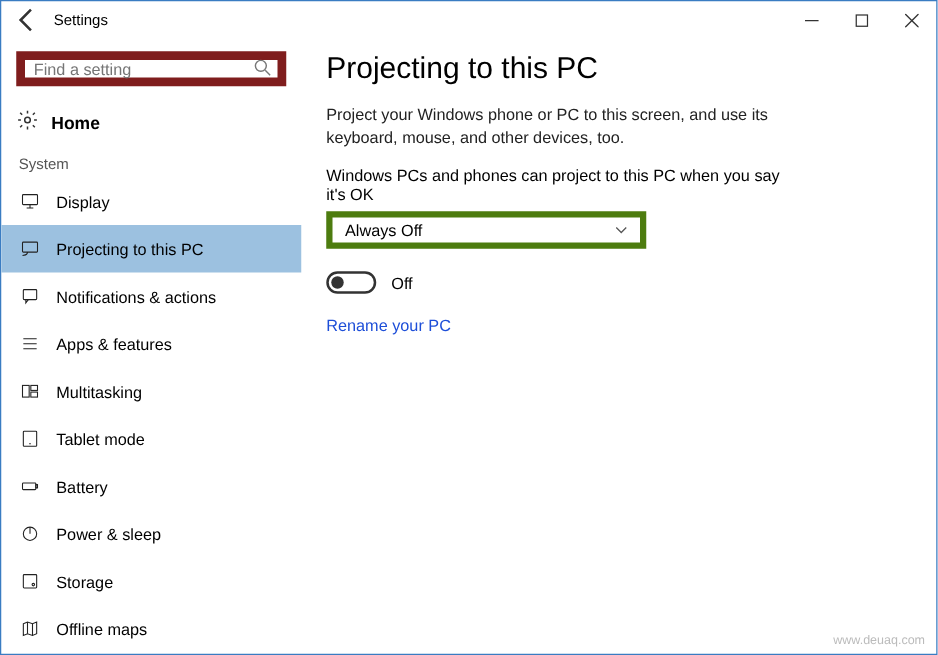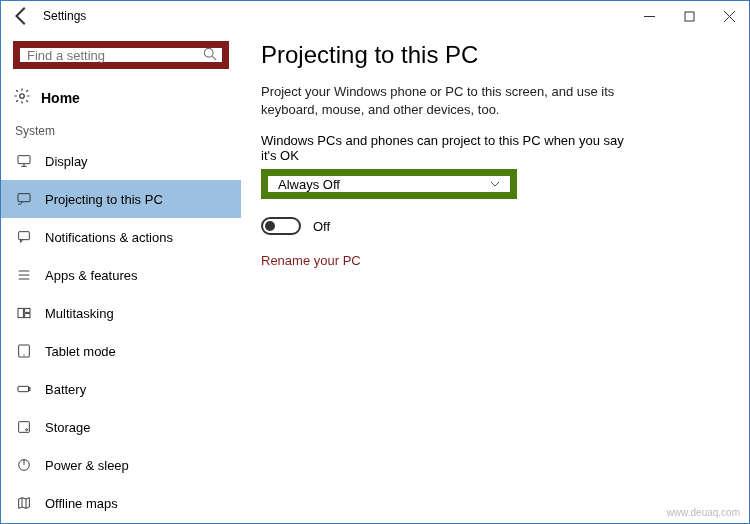--- a/index.html
+++ b/index.html
@@ -24,26 +24,26 @@
   .nav { margin: 0 -12px; }
   .nav-item { display: flex; align-items: center; gap: 12px; padding: 10px 14px; font-size: 13px; }
   .nav-item.selected { background: #9cc1e0; }
   .nav-item .icon { width: 18px; height: 18px; display: flex; align-items: center; justify-content: center; }
   .nav-item svg { width: 16px; height: 16px; stroke: #222; fill: none; stroke-width: 1.3; }
   
   .main { flex: 1; padding: 10px 30px 0 20px; overflow: hidden; }
   .page-title { font-size: 24px; font-weight: 400; margin-bottom: 14px; }
   .desc { font-size: 13px; color: #222; line-height: 1.4; margin-bottom: 14px; max-width: 380px; }
   .setting-label { font-size: 13px; margin-bottom: 6px; max-width: 380px; }
-  .dropdown { width: 256px; height: 30px; border: 7px solid #4d7c0f; display: flex; align-items: center; padding: 0 10px; margin-bottom: 18px; position: relative; }
+  .dropdown { width: 256px; height: 30px; border: 5px solid #4d7c0f; display: flex; align-items: center; padding: 0 10px; margin-bottom: 18px; position: relative; }
   .dropdown .caret { margin-left: auto; }
   .toggle-row { display: flex; align-items: center; gap: 12px; margin-bottom: 18px; }
   .toggle { width: 40px; height: 18px; border: 2px solid #333; border-radius: 10px; position: relative; }
   .toggle .knob { width: 10px; height: 10px; background: #333; border-radius: 50%; position: absolute; top: 2px; left: 2px; }
-  .link { color: #7f1d1d; font-size: 13px; }
+  .link { color: #1d4ed8; font-size: 13px; }
   
   .watermark { position: fixed; right: 10px; bottom: 6px; font-size: 10px; color: #bbb; }
 </style>
 </head>
 <body>
 
 <div class="titlebar">
   <div class="back">
     <svg viewBox="0 0 16 16" stroke="#333" stroke-width="1.5" fill="none">
         <path d="M10 2 L4 8 L10 14"></path>
@@ -150,34 +150,34 @@
             <svg viewBox="0 0 24 24">
               <rect x="3" y="8" width="16" height="8" rx="1"></rect>
               <rect x="19" y="10" width="2" height="4"></rect>
             </svg>
           </span>
         <span>Battery</span>
       </div>
       <div class="nav-item">
         <span class="icon">
             <svg viewBox="0 0 24 24">
+              <circle cx="12" cy="12" r="8"></circle>
+              <line x1="12" y1="4" x2="12" y2="12"></line>
+            </svg>
+          </span>
+        <span>Power &amp; sleep</span>
+      </div>
+      <div class="nav-item">
+        <span class="icon">
+            <svg viewBox="0 0 24 24">
               <rect x="4" y="4" width="16" height="16" rx="1"></rect>
               <circle cx="16" cy="16" r="1.5"></circle>
             </svg>
           </span>
         <span>Storage</span>
-      </div>
-      <div class="nav-item">
-        <span class="icon">
-            <svg viewBox="0 0 24 24">
-              <circle cx="12" cy="12" r="8"></circle>
-              <line x1="12" y1="4" x2="12" y2="12"></line>
-            </svg>
-          </span>
-        <span>Power &amp; sleep</span>
       </div>
       <div class="nav-item">
         <span class="icon">
             <svg viewBox="0 0 24 24">
               <path d="M4 6l5-2 6 2 5-2v14l-5 2-6-2-5 2z"></path>
               <line x1="9" y1="4" x2="9" y2="18"></line>
               <line x1="15" y1="6" x2="15" y2="20"></line>
             </svg>
           </span>
         <span>Offline maps</span>

